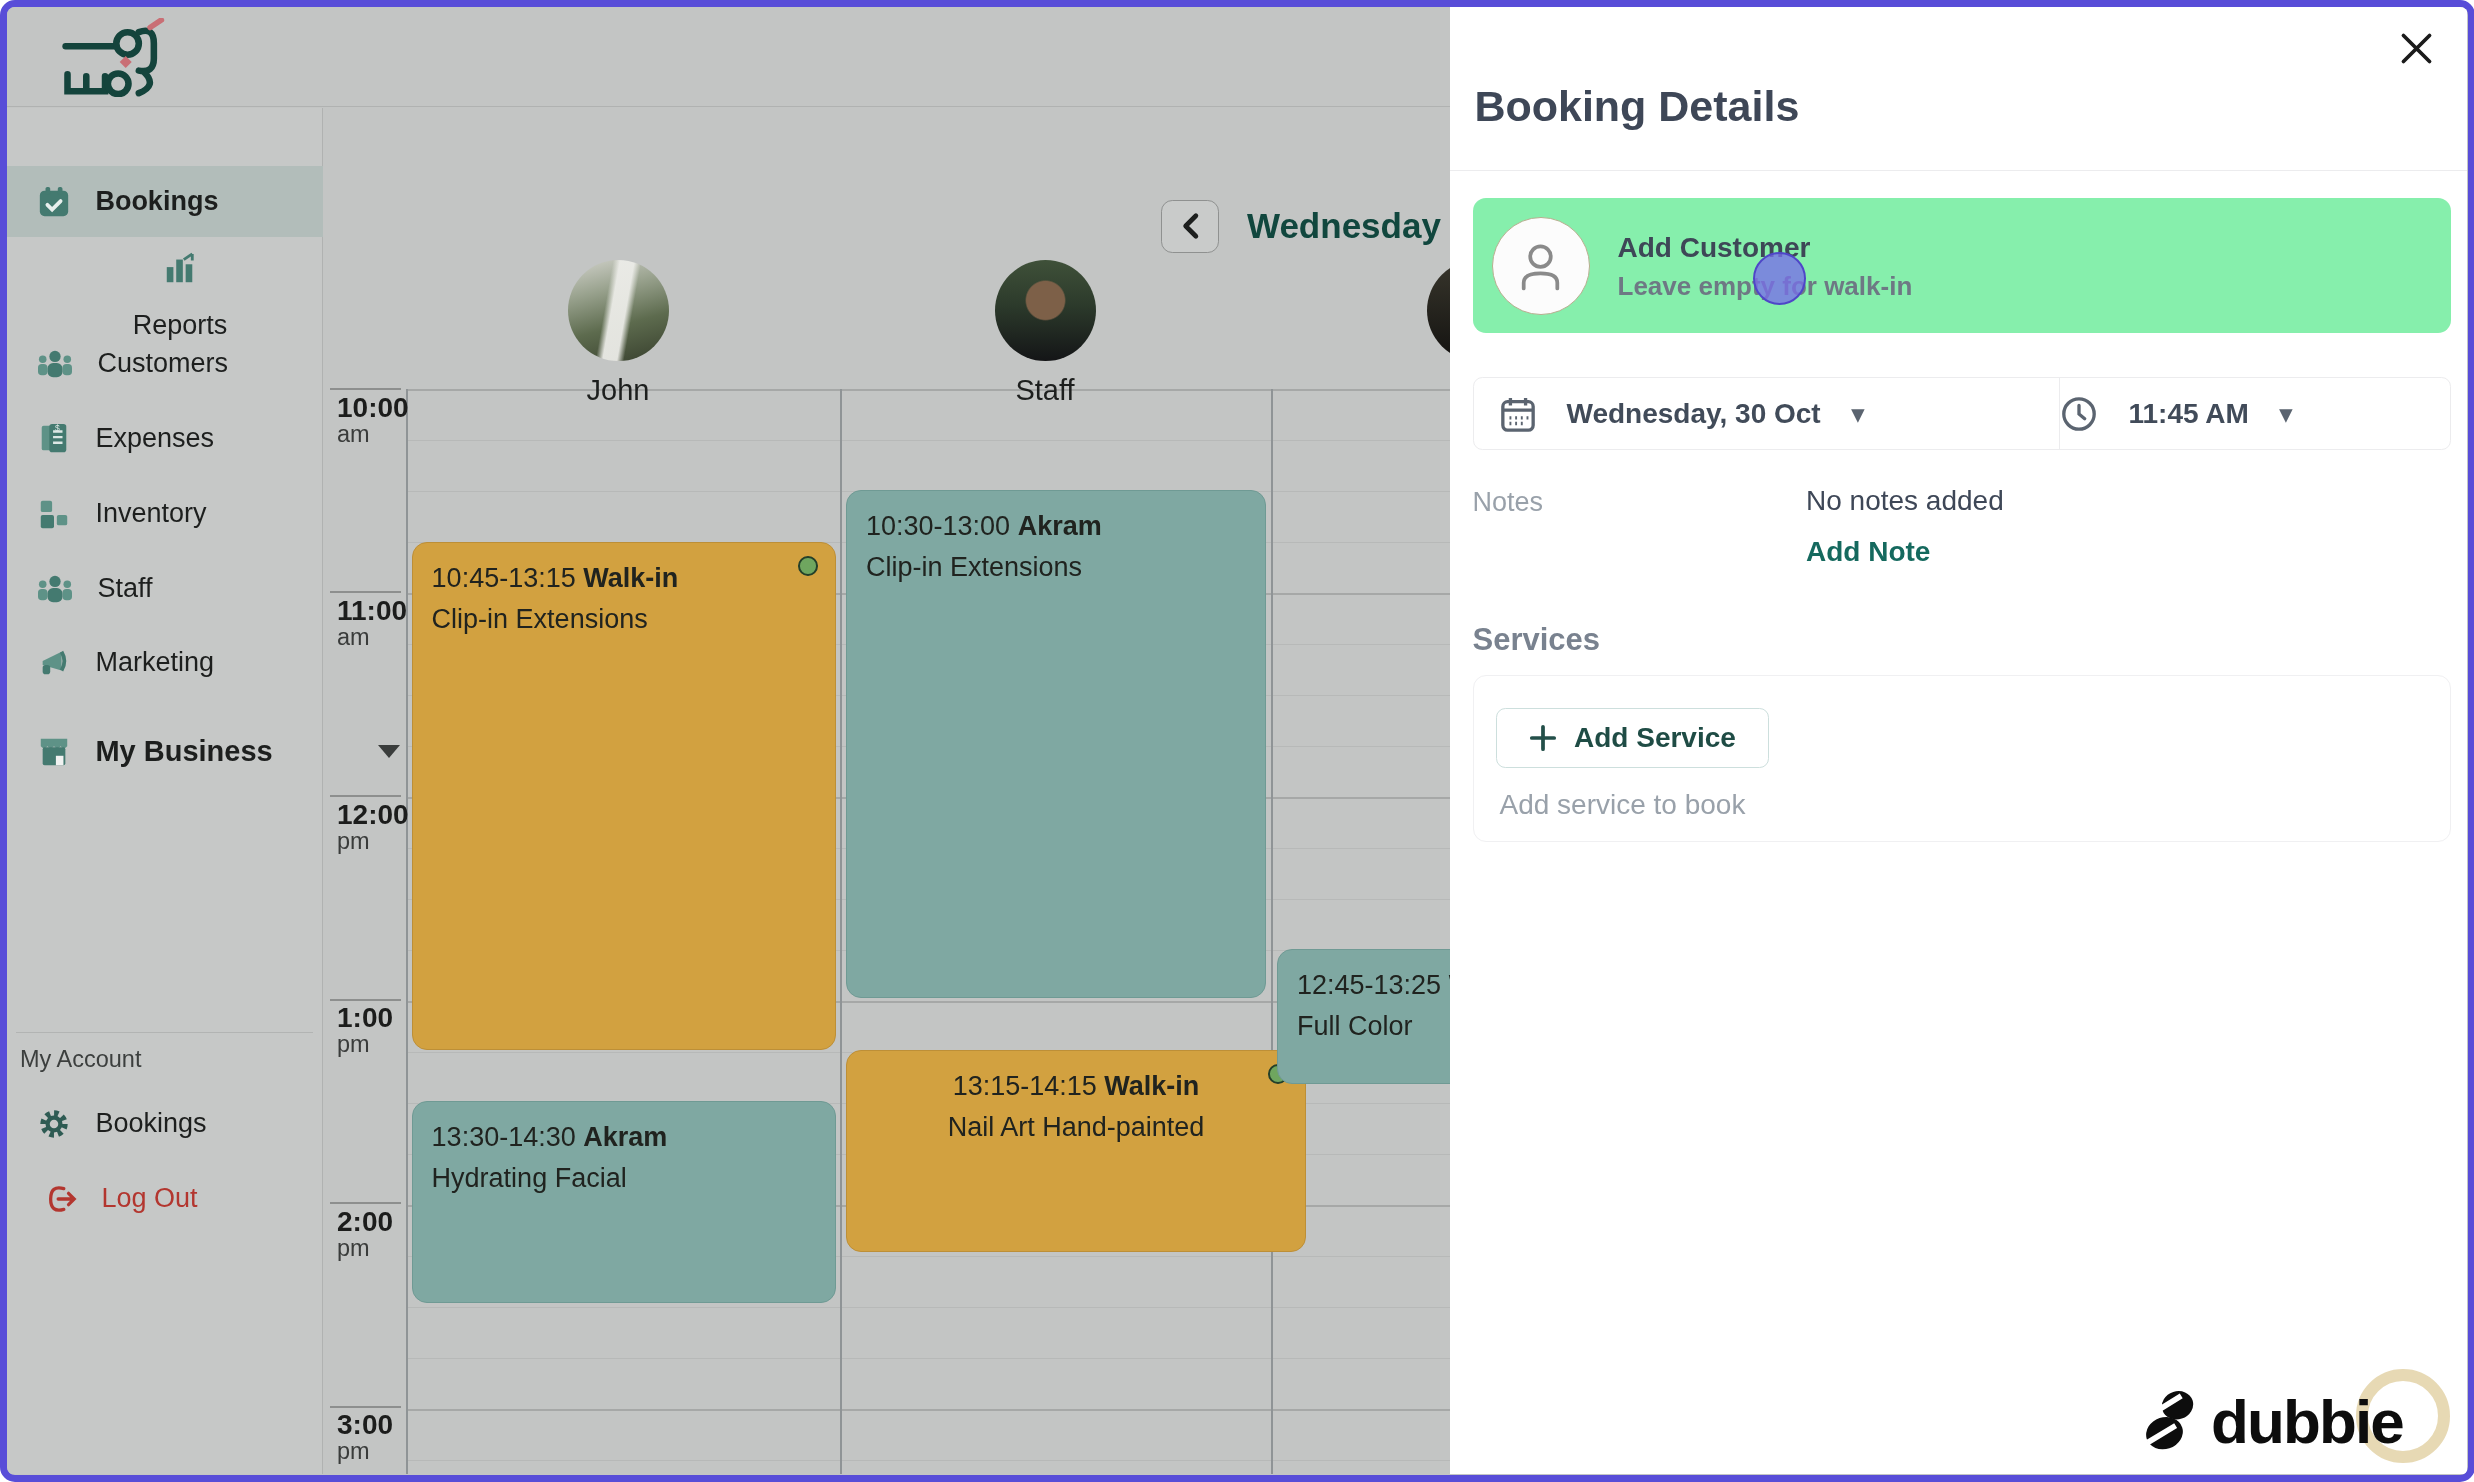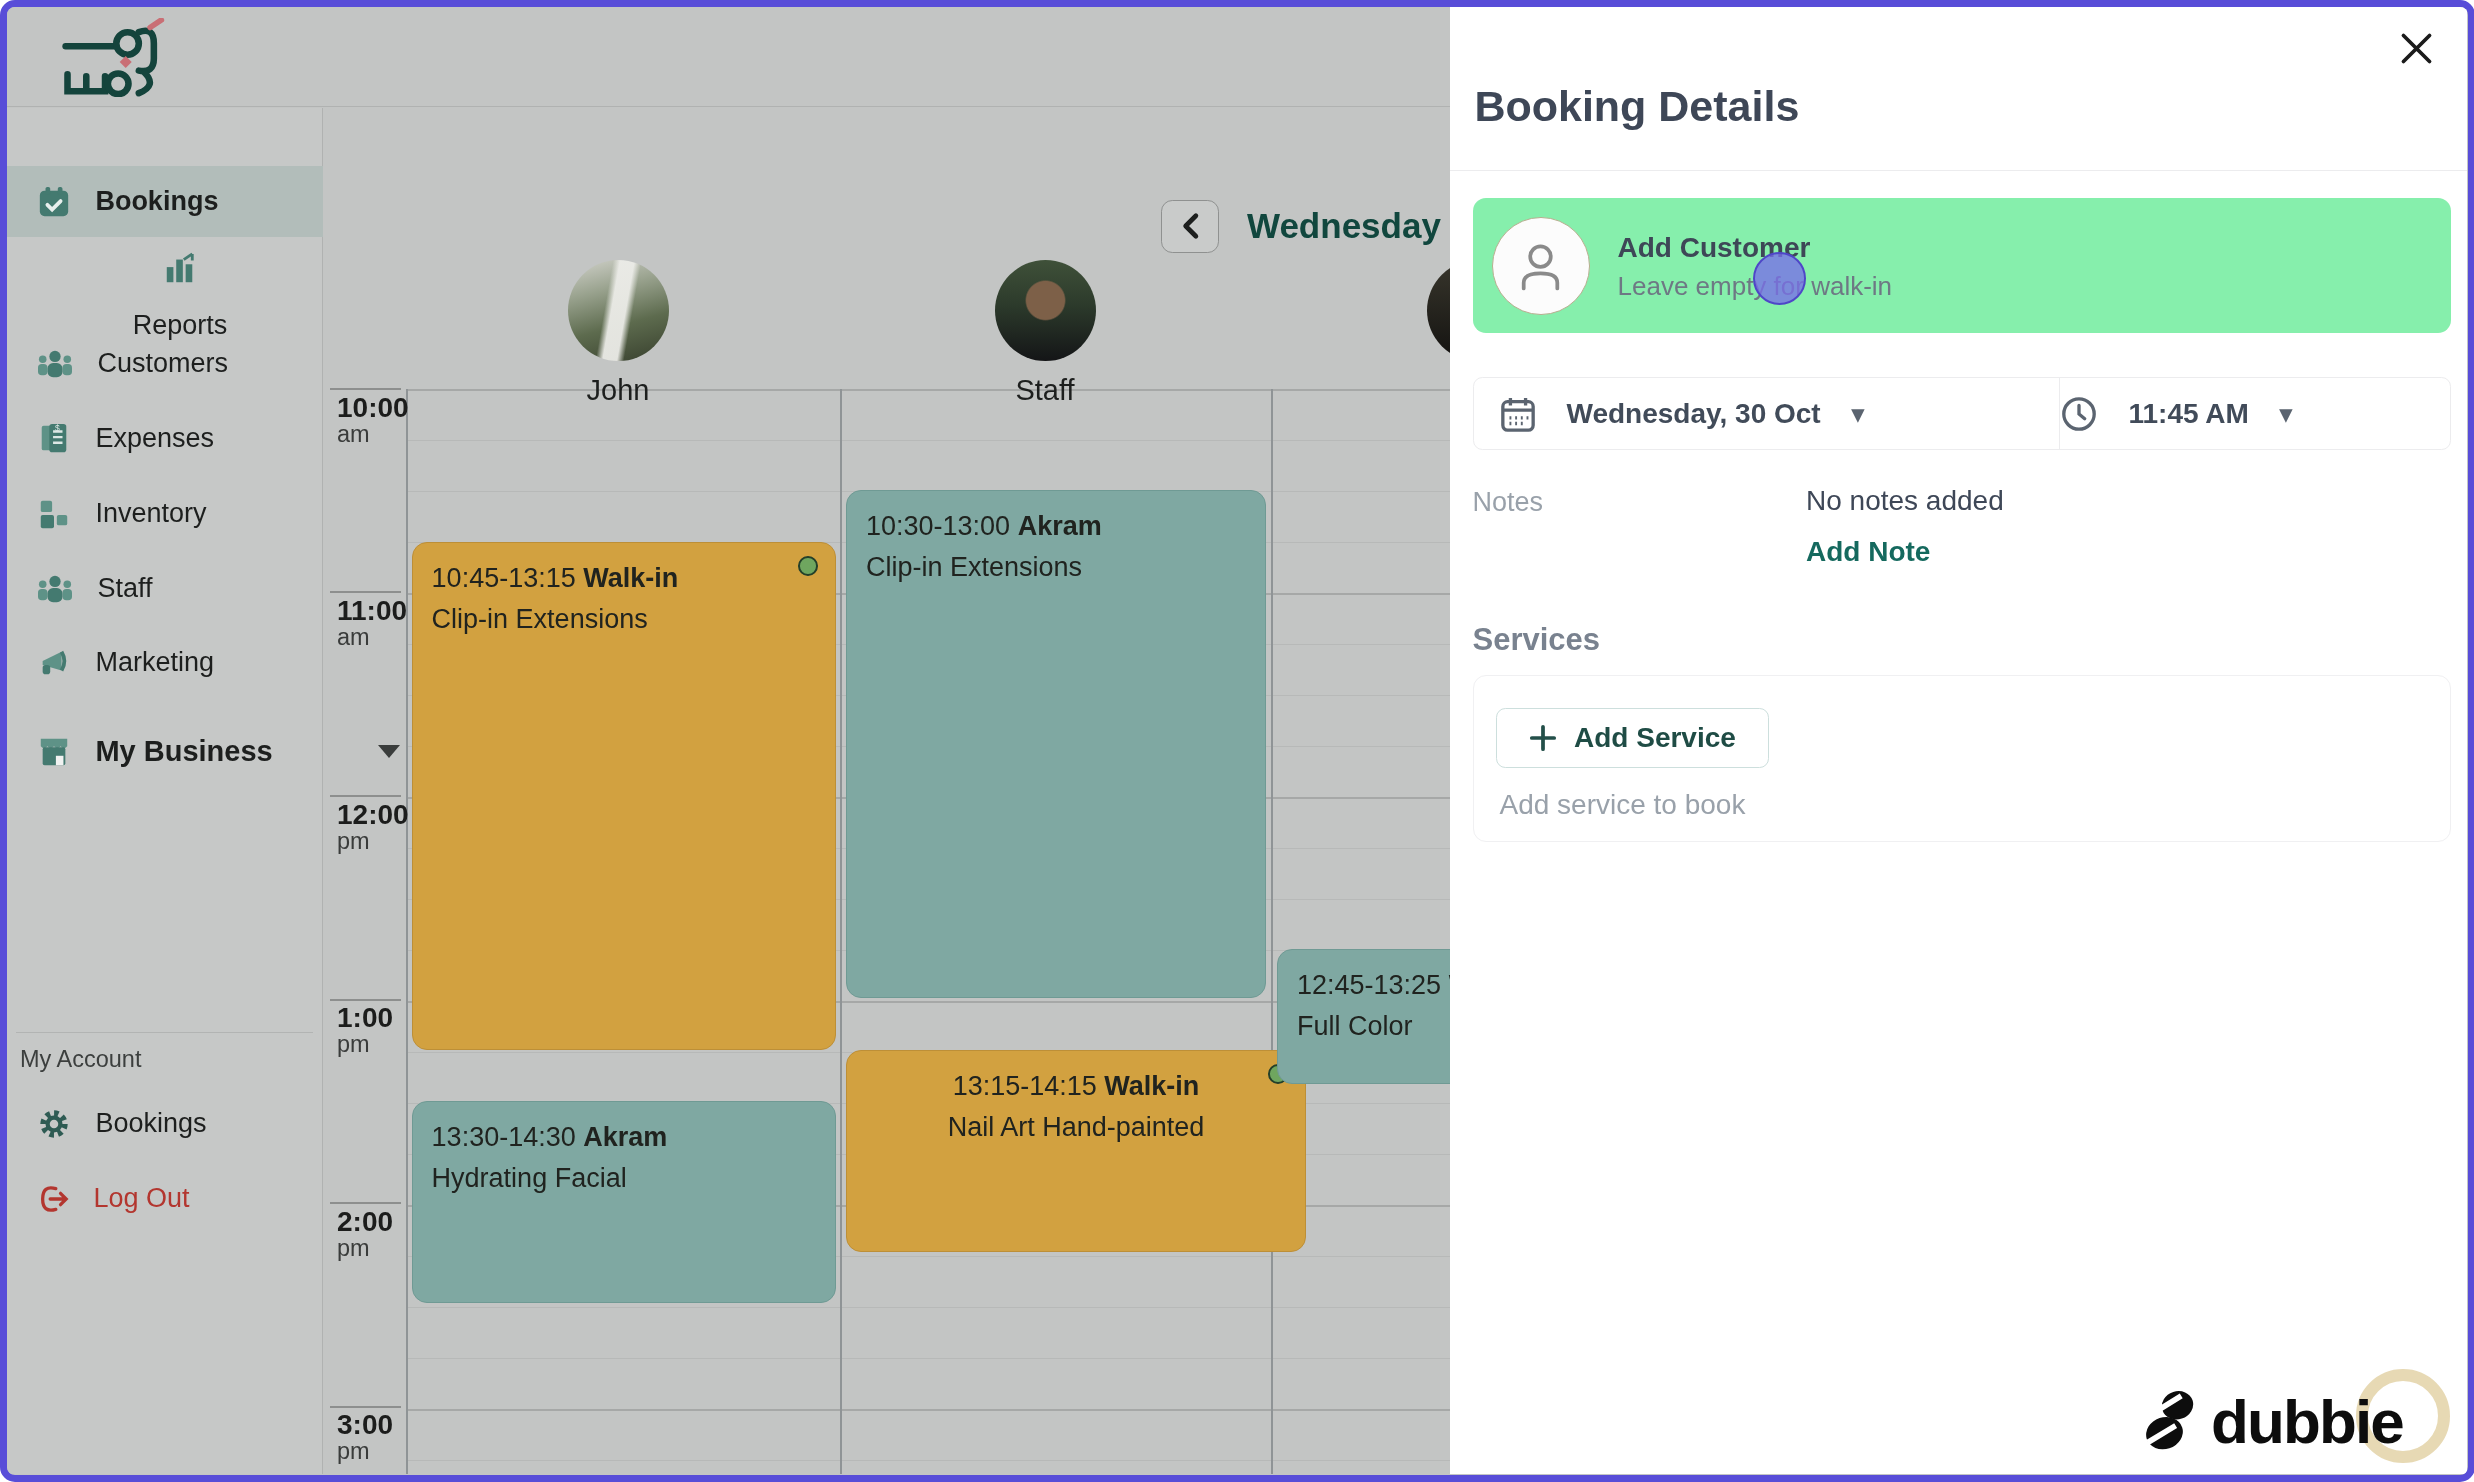--- a/index.html
+++ b/index.html
@@ -16,21 +16,21 @@
   .side-item { position:absolute; left:0; width:316px; height:71px; display:flex; align-items:center; gap:24.4px;
                padding-left:30px; font-size:27px; color:#1d1f1e; cursor:pointer; }
   .side-item.active { background:#b2bdba; font-weight:bold; }
   .side-item svg { flex:0 0 auto; }
   .side-label { white-space:nowrap; }
   .biz { font-weight:bold; font-size:29px; }
   .caret-down { width:0; height:0; border-left:11.3px solid transparent; border-right:11.3px solid transparent;
                 border-top:13px solid #3a3d3c; margin-left:81px; }
   .side-divider { left:9.4px; top:924px; width:297px; height:0; border-top:1.9px solid #b2b4b3; }
   .acct-label { left:13px; top:938px; font-size:23.5px; color:#3c3f3e; }
-  .logout { color:#b3362f; }
+  .logout { color:#b3362f;margin-left:8px; }
 
   
   .cal-header { left:1154px; top:190px; height:58px; display:flex; align-items:center; gap:28px; z-index:1; }
   .back-btn { width:58px; height:53px; border:1.9px solid #8f9190; border-radius:11.3px; background:#c9cbca;
               display:flex; align-items:center; justify-content:center; cursor:pointer; }
   .cal-title { font-size:35px; font-weight:600; color:#11473e; white-space:nowrap; }
   .staff-col { position:absolute; top:253px; width:206px; display:flex; flex-direction:column; align-items:center; gap:13px; z-index:1; }
   .avatar { width:101px; height:101px; border-radius:50%; }
   .av-john { background:
       linear-gradient(100deg, rgba(240,240,238,0) 38%, rgba(236,236,232,.95) 44%, rgba(236,236,232,.95) 56%, rgba(240,240,238,0) 62%),
@@ -65,21 +65,21 @@
   .panel { left:1443px; top:0; width:1017px; height:1467px; background:#ffffff; z-index:5; }
   .panel-close { position:absolute; top:20.6px; right:30px; width:41px; height:41px; cursor:pointer; }
   .panel-title { position:absolute; left:24.4px; top:75px; font-size:43px; font-weight:bold; color:#3e4757; }
   .panel-hdiv { position:absolute; left:0; top:163px; width:1017px; border-top:0.9px solid #ececee; }
 
   .cust-card { position:absolute; left:22.5px; top:191px; width:978px; height:135px; background:#86efac;
                border-radius:13px; display:flex; align-items:center; padding-left:19px; gap:28px; cursor:pointer; }
   .cust-avatar { width:98px; height:98px; border-radius:50%; background:#fcfcfc; border:1.9px solid #b6ae8e;
                  display:flex; align-items:center; justify-content:center; }
   .cust-title { font-size:28px; font-weight:bold; color:#3e4757; line-height:41px; }
-  .cust-sub { font-size:26px; color:#6e7884; line-height:36px; }
+  .cust-sub { font-size:26px; color:#6e7884; line-height:36px;font-weight:bold; }
 
   .dt-row { position:absolute; left:22.5px; top:370px; width:978px; height:73px; border:1.9px solid #ececee;
             border-radius:9.4px; display:flex; }
   .dt-cell { display:flex; align-items:center; gap:31px; font-size:28px; font-weight:bold; color:#414b59; cursor:pointer; }
   .dt-date { width:586px; padding-left:26px; border-right:1.9px solid #ececee; }
   .dt-time { flex:1; padding-right:32px; }
   .sel-caret { font-size:24.4px; color:#5b6470; }
 
   .notes-label { position:absolute; left:22.5px; top:480px; font-size:27px; color:#99a1aa; }
   .notes-value { position:absolute; left:356px; top:478px; font-size:28px; color:#3e4757; }

